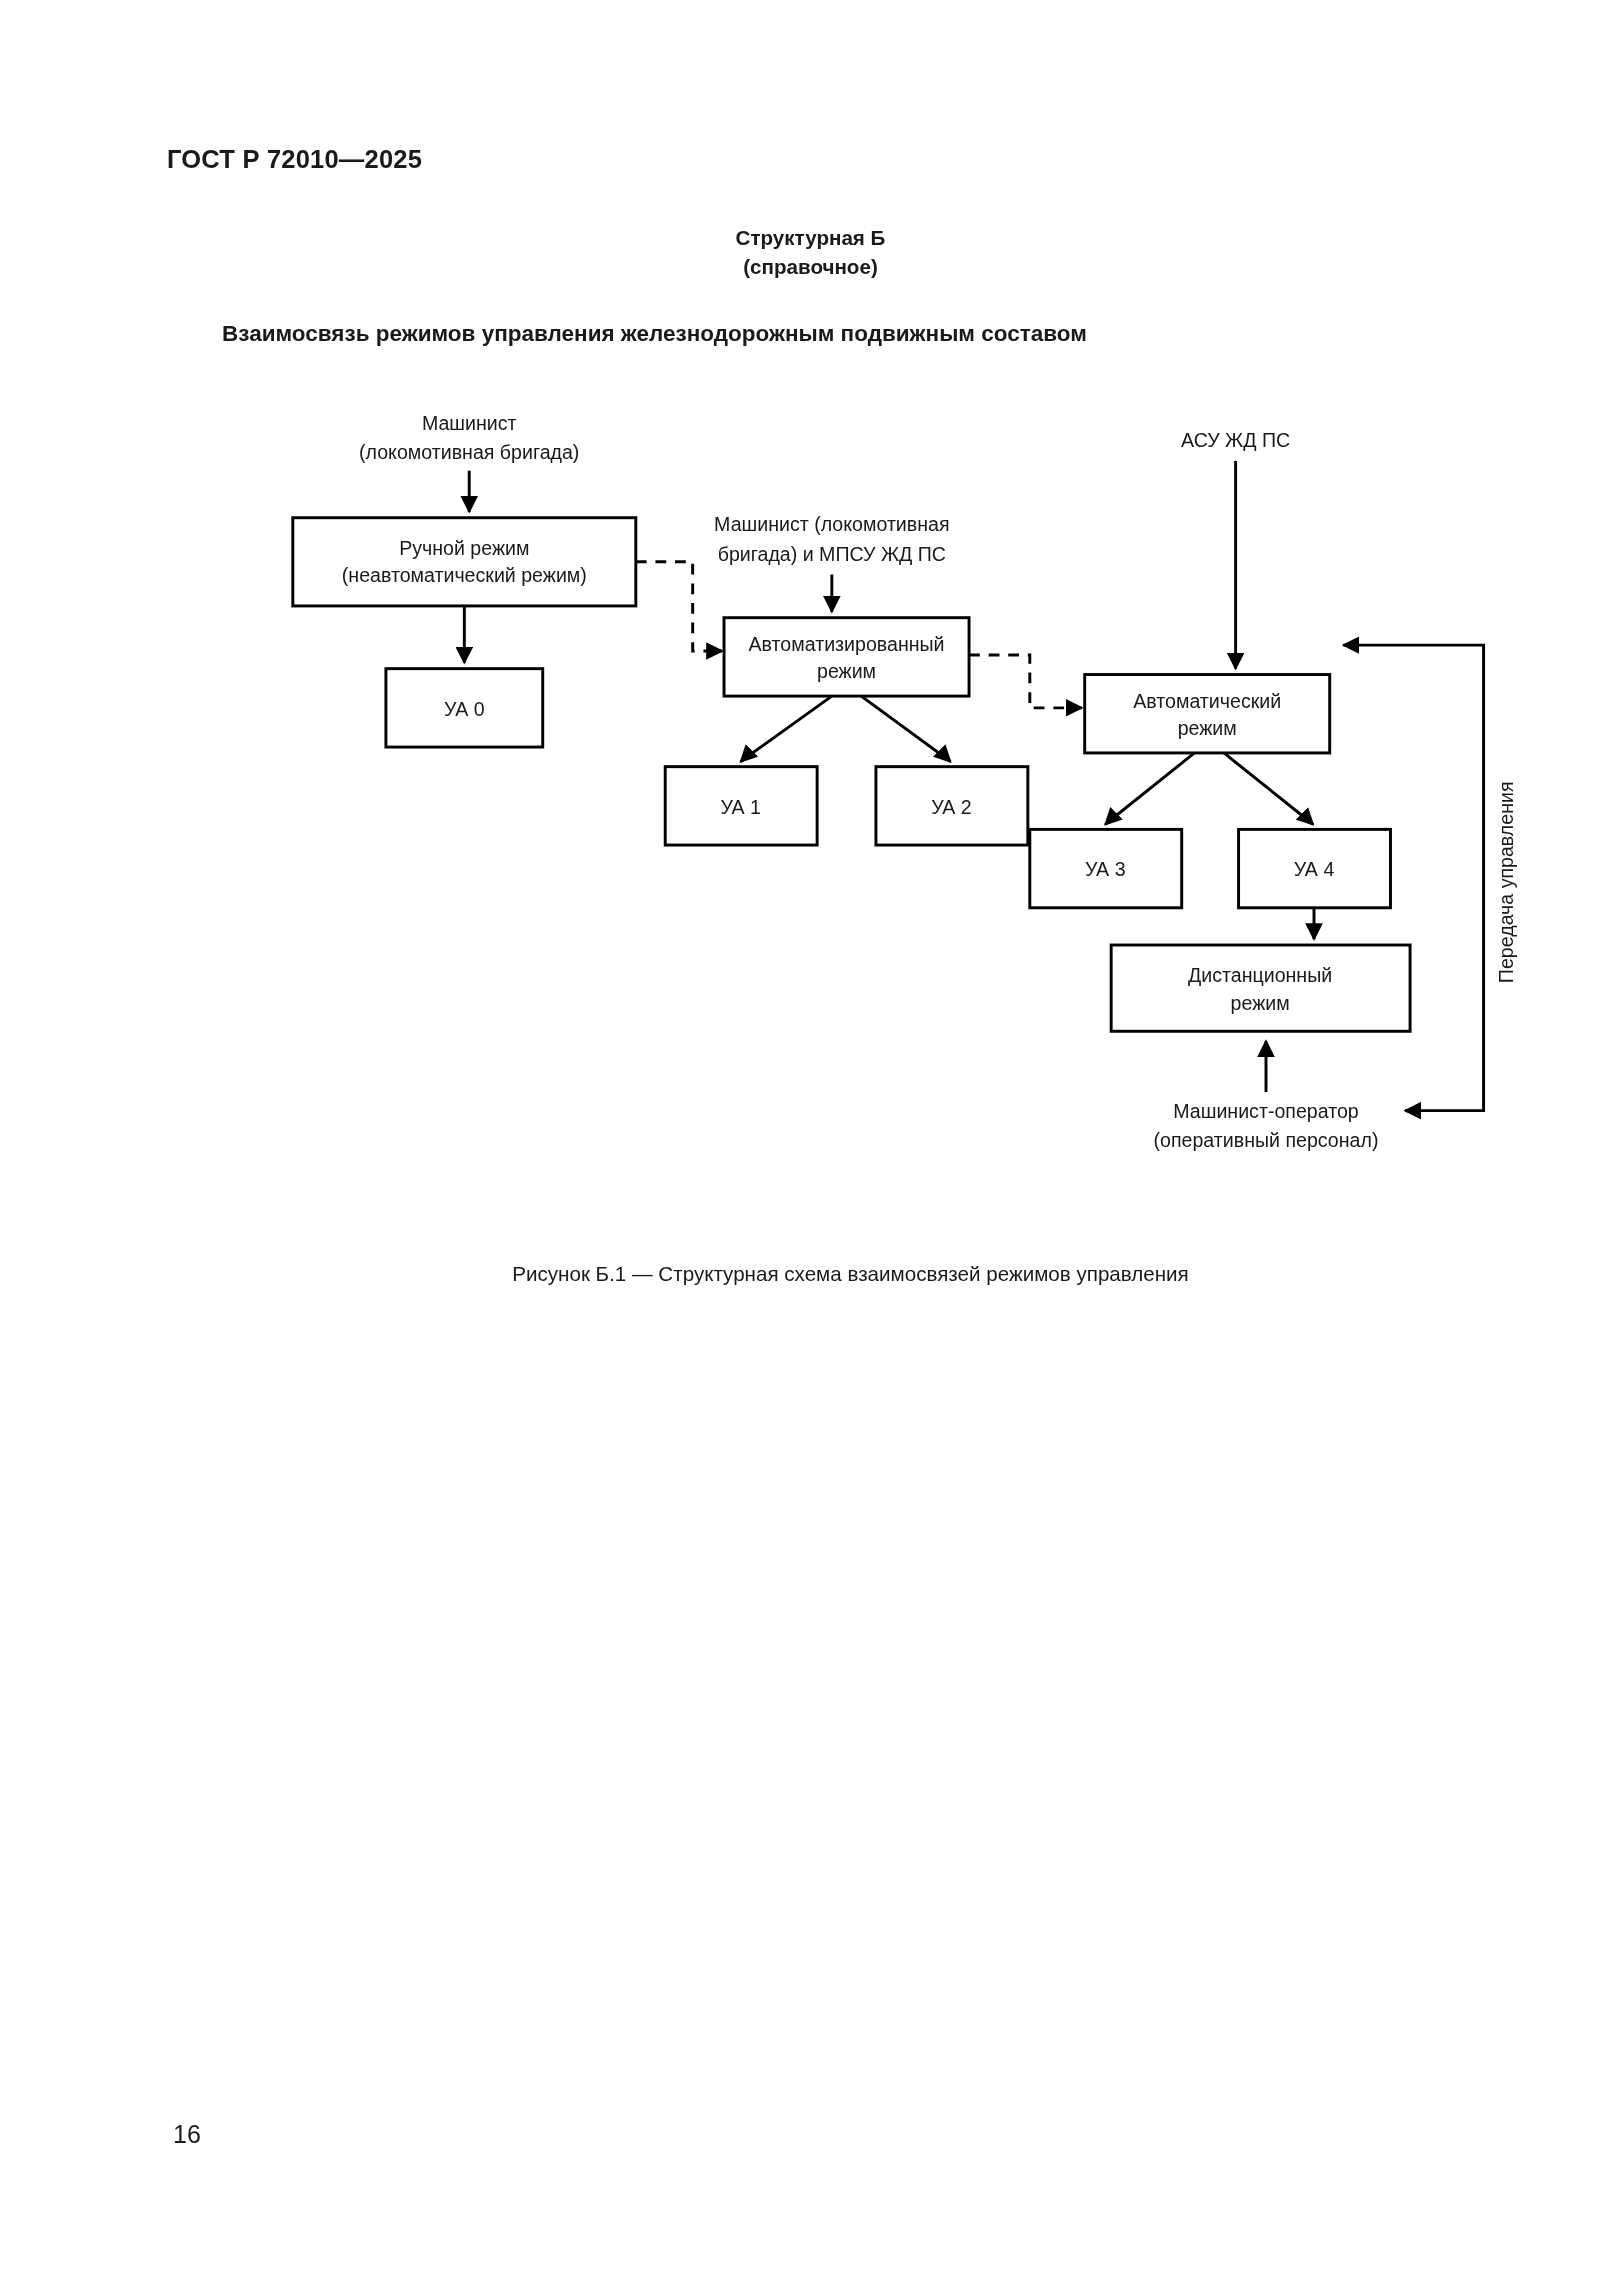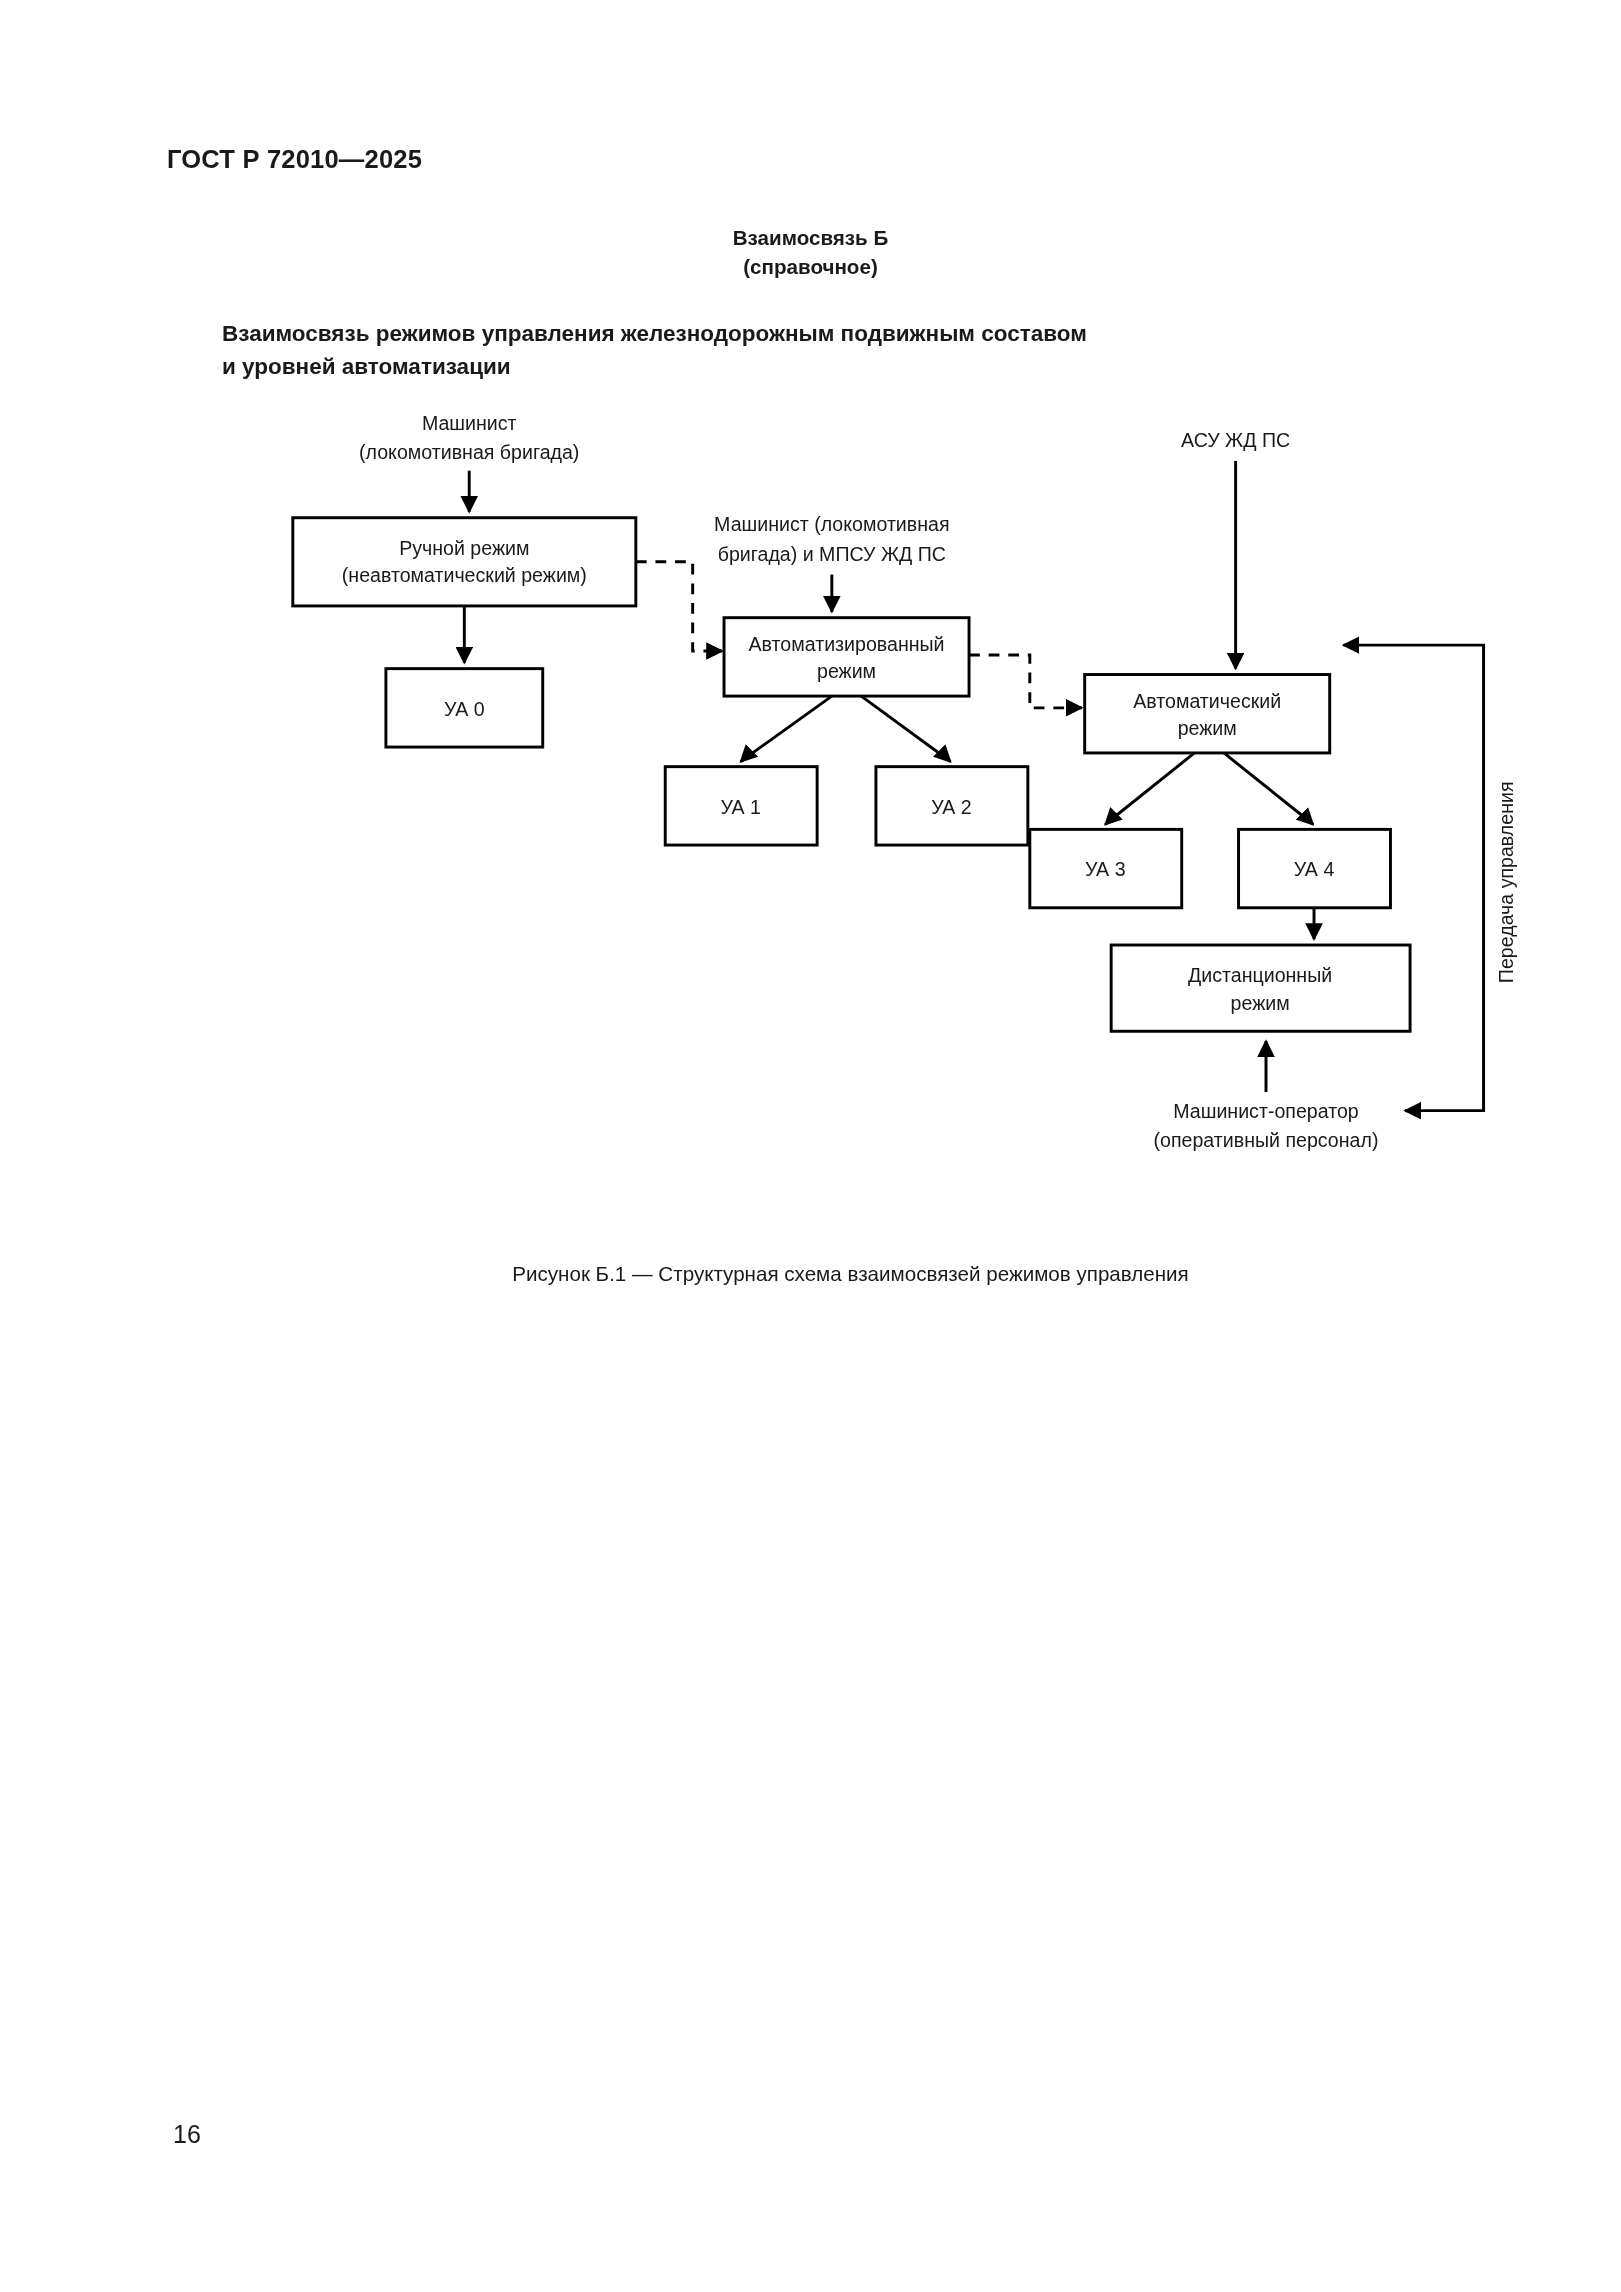--- a/index.html
+++ b/index.html
@@ -113,27 +113,26 @@
   }
 </style>
 </head>
 <body>
 
 <div class="page">
 
   <div class="std-header">ГОСТ Р 72010—2025</div>
 
   <div class="annex-block">
-    <div class="annex-line">Взаимосвязь Б</div>
+    <div class="annex-line">Структурная Б</div>
     <div class="annex-line">(справочное)</div>
   </div>
 
   <div class="figure-title">
     <div>Взаимосвязь режимов управления железнодорожным подвижным составом</div>
-    <div>и уровней автоматизации</div>
   </div>
 
   <div class="diagram-wrap">
     <svg width="1621" height="863" viewBox="0 0 1654 880" xmlns="http://www.w3.org/2000/svg">
       <defs>
         <marker id="arrow" viewBox="0 0 10 10" refX="9" refY="5" markerWidth="6" markerHeight="6" orient="auto-start-reverse">
           <path d="M 0 0 L 10 5 L 0 10 z" fill="#000000"></path>
         </marker>
       </defs>
 

